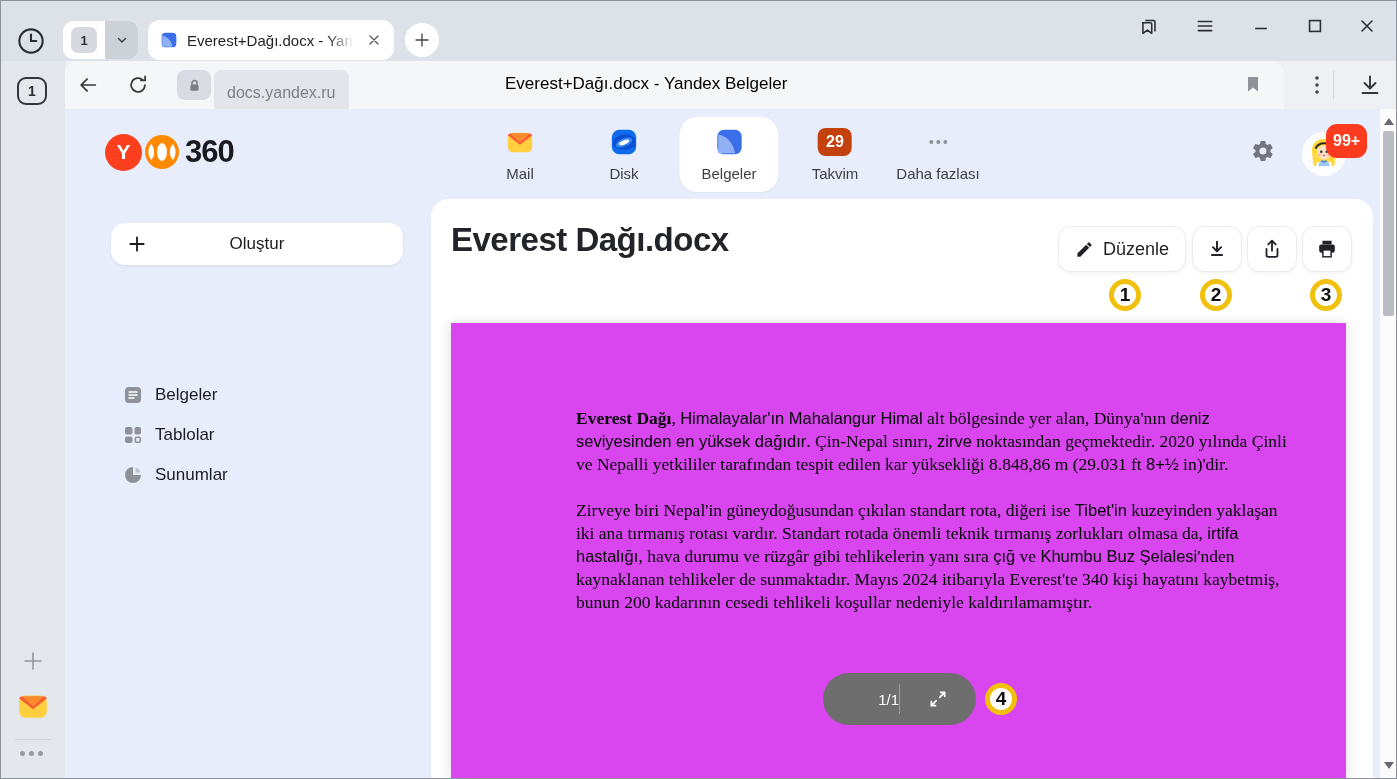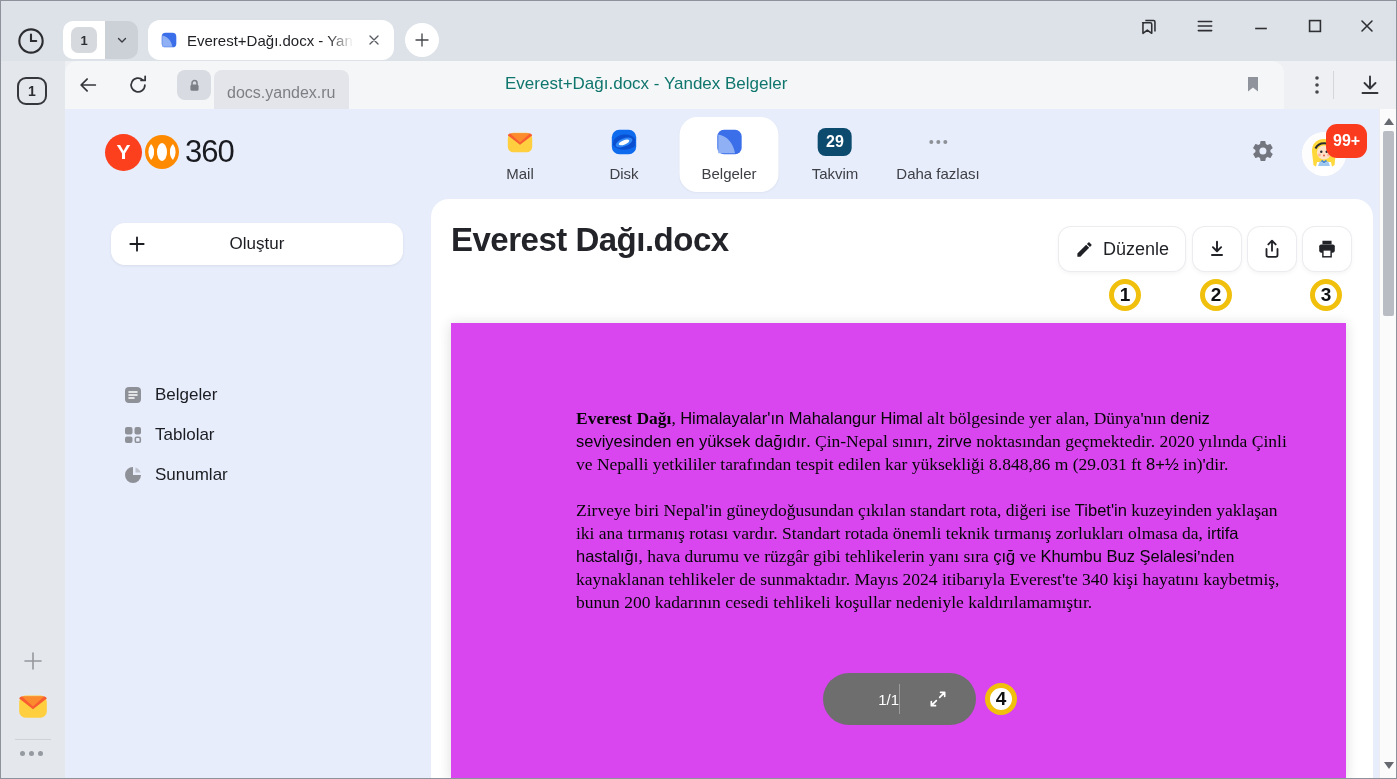--- a/index.html
+++ b/index.html
@@ -21,21 +21,21 @@
   .tab-close { width:16px; height:16px; margin-left:8px; flex:none; cursor:pointer; }
   .newtab { position:absolute; left:404px; top:22px; width:34px; height:34px; border-radius:50%; background:#fff; display:flex; align-items:center; justify-content:center; }
   .winctl { position:absolute; top:13px; width:24px; height:24px; display:flex; align-items:center; justify-content:center; }
 
   
   .omnirow { position:absolute; left:64px; top:60px; right:0; height:48px; background:#eef0f3; }
   .omnibox { position:absolute; left:0; top:0; width:1219px; height:48px; background:#f5f6f7; border-radius:12px 12px 0 0; }
   .nav-ico { position:absolute; top:13px; width:22px; height:22px; }
   .lock-chip { position:absolute; left:112px; top:9px; width:34px; height:30px; background:#d8dbe1; border-radius:8px; display:flex; align-items:center; justify-content:center; }
   .domain-chip { position:absolute; left:149px; top:9px; height:46px; background:#e3e5ea; border-radius:8px; padding:0 13px; display:flex; align-items:center; font-size:16px; color:#7d7f85; }
-  .omni-title { position:absolute; left:440px; top:13px; font-size:17px; color:#0f766e; }
+  .omni-title { position:absolute; left:440px; top:13px; font-size:17px; color:#000000; }
   .bookmark-ico { position:absolute; left:1178px; top:13px; width:20px; height:20px; }
   .kebab { position:absolute; left:1243px; top:13px; width:18px; height:22px; }
   .omni-div { position:absolute; left:1268px; top:10px; width:1px; height:28px; background:#d3d6db; }
   .dl-ico { position:absolute; left:1293px; top:12px; width:24px; height:24px; }
 
   
   .leftstrip { position:absolute; left:0; top:60px; width:64px; bottom:0; background:#e4e7ec; }
   .strip-toggle { position:absolute; left:16px; top:16px; width:30px; height:28px; border:2px solid #36373c; border-radius:9px; font-size:14px; font-weight:600; color:#2c2d31; display:flex; align-items:center; justify-content:center; background:transparent; }
   .strip-plus { position:absolute; left:20px; top:588px; width:24px; height:24px; }
   .strip-mail { position:absolute; left:13px; top:628px; width:38px; height:34px; }
@@ -43,21 +43,21 @@
   .strip-dots { position:absolute; left:19px; top:690px; display:flex; gap:4px; }
   .strip-dots i { width:5px; height:5px; border-radius:50%; background:#9599a0; }
 
   
   .app { position:absolute; left:64px; top:108px; right:0; bottom:0; background:#e7edfb; }
 
   
   .logo { position:absolute; left:40px; top:24px; height:38px; display:flex; align-items:center; }
   .logo-y { width:37px; height:37px; border-radius:50%; background:#fc3f1d; color:#fff; font-weight:bold; font-size:21px; display:flex; align-items:center; justify-content:center; }
   .logo-o { width:34px; height:34px; margin-left:3px; }
-  .logo-360 { margin-left:6px; font-size:31px; font-weight:400; color:#1a1b20; letter-spacing:-1px; }
+  .logo-360 { margin-left:6px; font-size:31px; font-weight:700; color:#1a1b20; letter-spacing:-1px; }
 
   .svc { position:absolute; top:16px; transform:translateX(-50%); display:flex; flex-direction:column; align-items:center; cursor:pointer; }
   .svc .ico-slot { height:34px; display:flex; align-items:center; justify-content:center; }
   .svc .svc-label { margin-top:6px; font-size:15px; color:#3f4046; }
   .svc-active { top:8px; background:#fff; border-radius:18px; padding:8px 22px 10px; box-shadow:0 1px 2px rgba(0,0,0,0.04); }
   .cal-chip { width:34px; height:28px; border-radius:8px; color:#fff; font-size:16px; font-weight:bold; display:flex; align-items:center; justify-content:center; }
   .more-dots { display:flex; gap:3px; }
   .more-dots i { width:4px; height:4px; border-radius:50%; background:#8d9097; }
 
   .gear { position:absolute; left:1186px; top:30px; width:24px; height:24px; cursor:pointer; }
@@ -282,21 +282,21 @@
     <div class="svc svc-active" style="left:664px">
       <div class="ico-slot">
           <svg width="30" height="30">
             <use href="#s-docs"></use>
           </svg>
         </div>
       <div class="svc-label">Belgeler</div>
     </div>
     <div class="svc" style="left:770px">
       <div class="ico-slot">
-        <div class="cal-chip" style="background:#0c4a6e">29</div>
+        <div class="cal-chip" style="background:#c2410c">29</div>
       </div>
       <div class="svc-label">Takvim</div>
     </div>
     <div class="svc" style="left:873px">
       <div class="ico-slot">
           <div class="more-dots">
             <i></i>
             <i></i>
             <i></i>
           </div>

